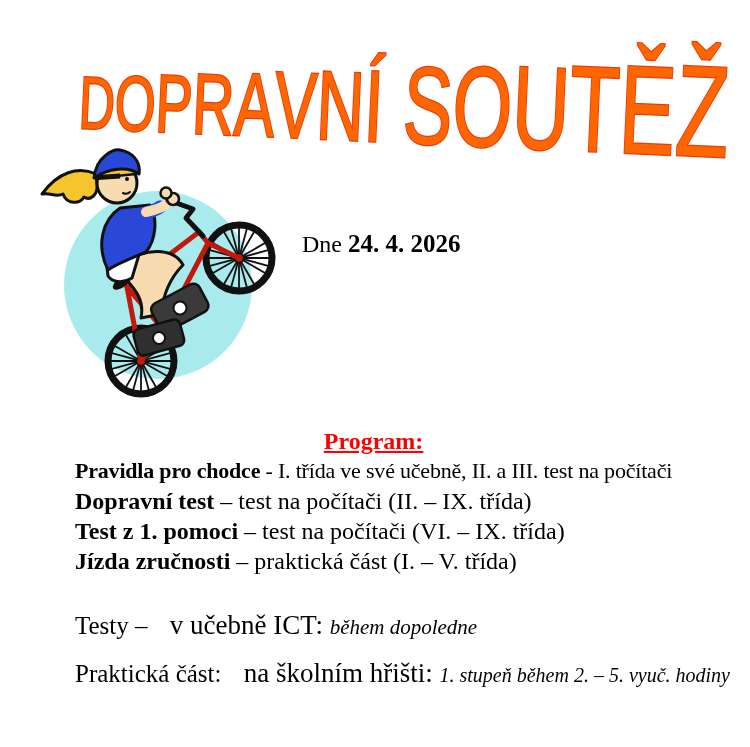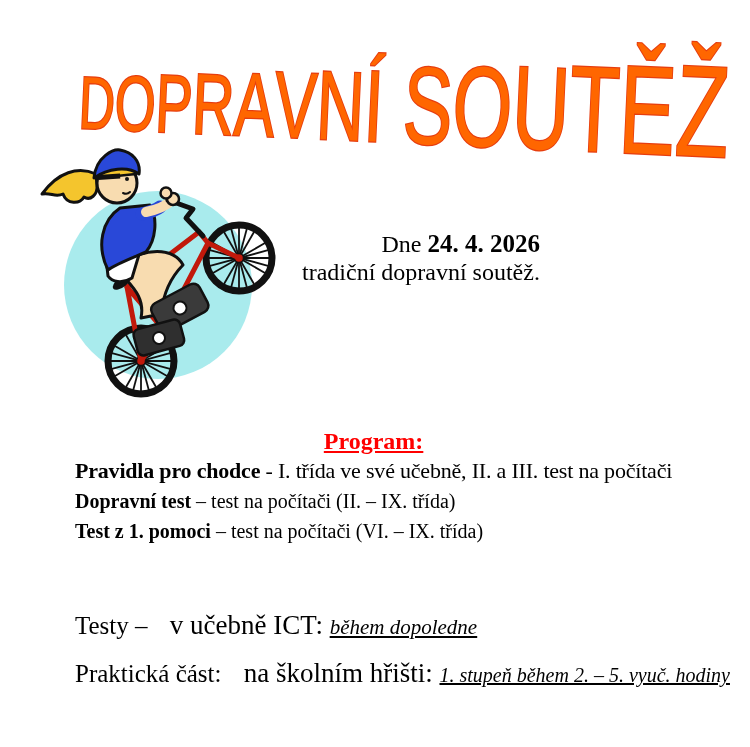--- a/index.html
+++ b/index.html
@@ -17,29 +17,29 @@
   .intro {
     position: absolute; left: 302px; top: 230px;
     font-size: 24px; line-height: 28px; white-space: nowrap; text-align: right;
   }
   .intro .date { font-weight: bold; font-size: 25px; }
   .program { position: absolute; left: 75px; top: 426px; white-space: nowrap; }
   .program-heading {
     color: var(--heading-red); font-weight: bold; font-size: 24px;
     text-decoration: underline; line-height: 30px; text-align: center;
   }
-  .program-item { font-size: 20px; line-height: 30px; }
+  .program-item { font-size: 24px; line-height: 30px; }
   .program-item.small { font-size: 22px; letter-spacing: -0.2px; }
   .program-item .item-name { font-weight: bold; }
   .note { position: absolute; left: 75px; white-space: nowrap; }
   .note-tests { top: 610px; }
   .note-practical { top: 658px; }
   .note .lead { font-size: 25px; }
   .note .place { font-size: 27px; margin-left: 16px; }
-  .note .time { font-style: italic; font-size: 21px; text-decoration: underline; }
+  .note .time { font-style: italic; font-size: 21px; }
   .note-practical .time { font-size: 20px; }
 </style>
 </head>
 <body>
 
 <svg class="title-svg" width="750" height="200" viewBox="0 0 750 200">
   <text id="titleText" x="78" y="128" textLength="650" lengthAdjust="spacingAndGlyphs" transform="rotate(2.6 78 128)" font-family="Liberation Sans, sans-serif" font-weight="normal" stroke-width="2.5" paint-order="stroke" fill="#FF6600" stroke="#E63D0F"><tspan font-size="74.0">D</tspan><tspan font-size="78.0">O</tspan><tspan font-size="82.0">P</tspan><tspan font-size="86.0">R</tspan><tspan font-size="90.0">A</tspan><tspan font-size="94.0">V</tspan><tspan font-size="98.0">N</tspan><tspan font-size="102.0">Í</tspan><tspan font-size="106.0">&nbsp;</tspan><tspan font-size="110.0">S</tspan><tspan font-size="114.0">O</tspan><tspan font-size="118.0">U</tspan><tspan font-size="122.0">T</tspan><tspan font-size="126.0">Ě</tspan><tspan font-size="130.0">Ž</tspan></text>
 </svg>
 
 <svg class="clipart" width="280" height="270" viewBox="0 0 280 270">
@@ -114,25 +114,25 @@
   <circle id="riderHead" cx="97" cy="35" r="20" stroke="#111" stroke-width="3" fill="#F8DCB0"></circle>
   <path id="fringe" d="M77,30 L116,26 L114,18 L79,22 Z" stroke="#111" stroke-width="2.5" stroke-linejoin="round" fill="#F4C52D"></path>
   <path id="helmet" d="M74,30 C76,8 94,1 100,2 C112,4 121,13 119,26 C108,18 88,20 74,30 Z" stroke="#111" stroke-width="3" stroke-linejoin="round" fill="#2948D8"></path>
   <rect x="78" y="27" width="22" height="5" fill="#111" transform="rotate(-4 78 27)"></rect>
   <circle cx="107" cy="31" r="2" fill="#111"></circle>
   <path d="M103,45 q4,2 7,-1" fill="none" stroke="#111" stroke-width="2" stroke-linecap="round"></path>
 </svg>
 
 <div class="intro">
   <div><span>Dne </span><span class="date">24. 4. 2026</span></div>
-  <div>tradiční dopravní soutěž.</div>
 </div>
 
 <div class="program">
   <div class="program-heading">Program:</div>
   <div class="program-item small"><span class="item-name">Pravidla pro chodce</span><span> - I. třída ve své učebně, II. a III. test na počítači</span></div>
   <div class="program-item"><span class="item-name">Dopravní test</span><span> – test na počítači (II. – IX. třída)</span></div>
   <div class="program-item"><span class="item-name">Test z 1. pomoci</span><span> – test na počítači (VI. – IX. třída)</span></div>
+  <div class="program-item"><span class="item-name">Jízda zručnosti</span><span> – praktická část (I. – V. třída)</span></div>
 </div>
 
 <div class="note note-tests"><span class="lead">Testy – </span><span class="place">v učebně ICT: </span><span class="time">během dopoledne</span></div>
 
 <div class="note note-practical"><span class="lead">Praktická část: </span><span class="place">na školním hřišti: </span><span class="time">1. stupeň během 2. – 5. vyuč. hodiny</span></div>
 
 </body></html>

